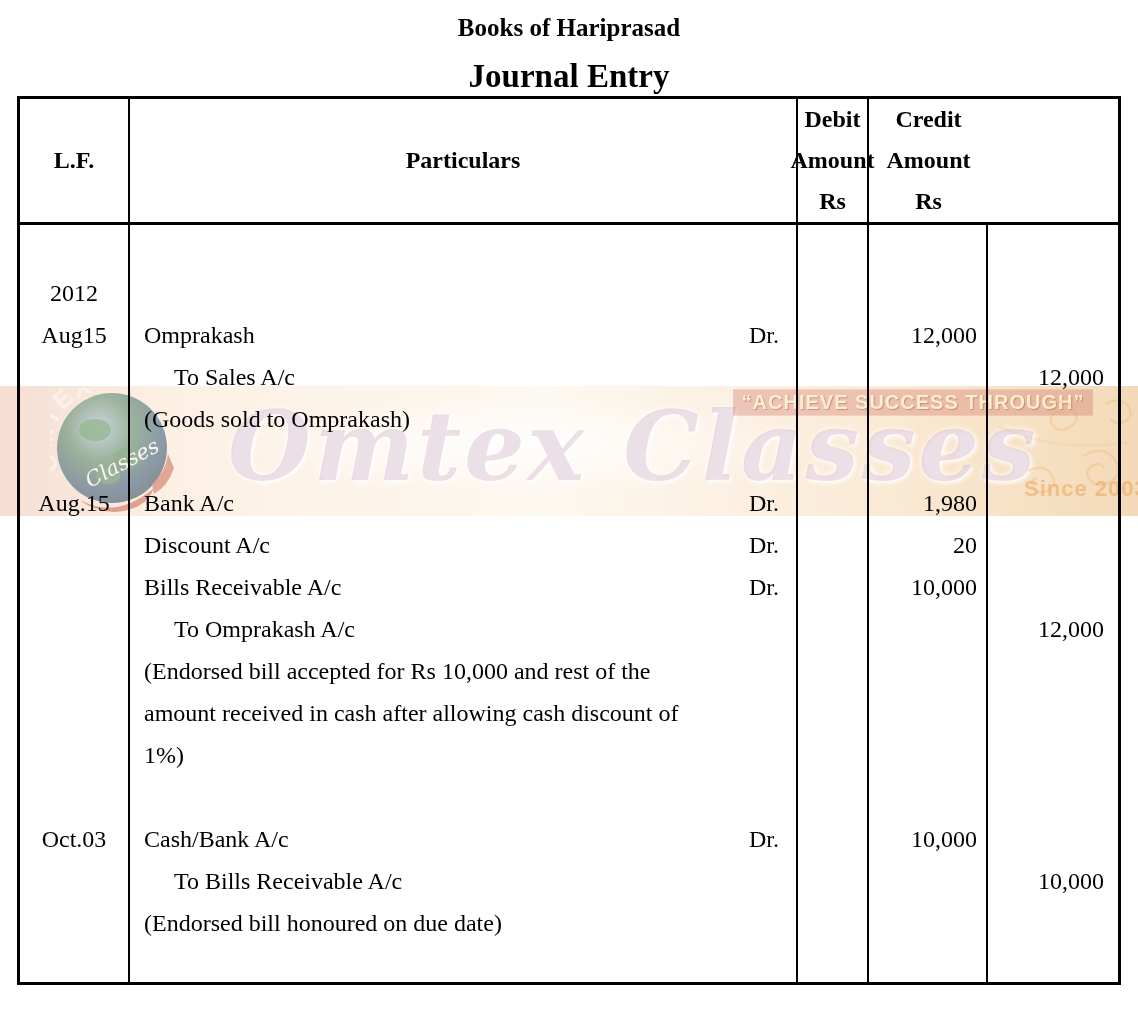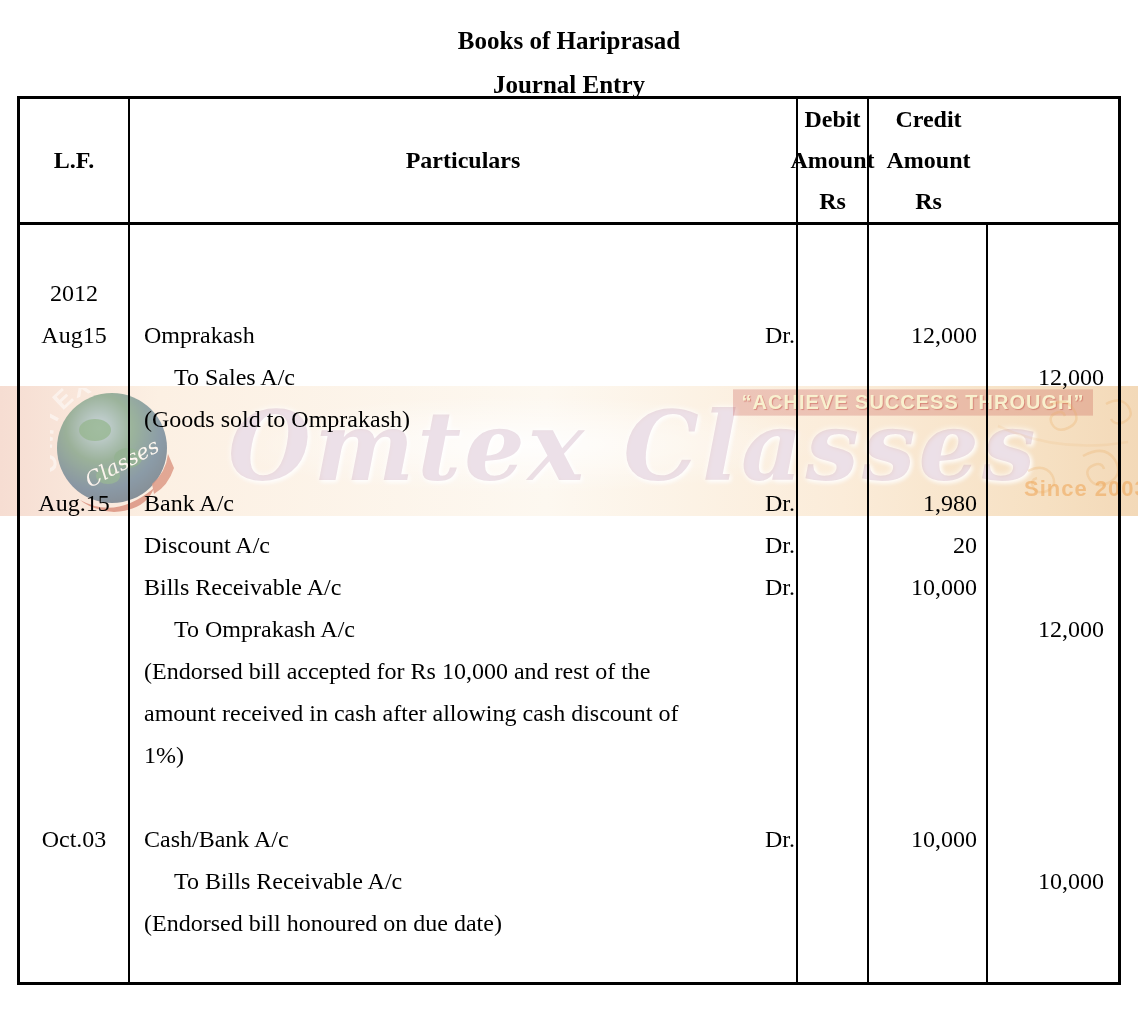--- a/index.html
+++ b/index.html
@@ -3,22 +3,22 @@
 <meta charset="utf-8">
 <style>
   html,body{margin:0;padding:0;}
   body{
     width:1138px;height:1012px;position:relative;background:#ffffff;
     font-family:"Liberation Serif","DejaVu Serif",serif;color:#000;
     overflow:hidden;
   }
   
   .titles{position:absolute;left:0;top:0;width:1138px;text-align:center;z-index:3;}
-  .title{margin-top:27px;font-size:25px;font-weight:bold;}
-  .subtitle{margin-top:16px;font-size:25px;font-weight:bold;}
+  .title{margin-top:14px;font-size:25px;font-weight:bold;}
+  .subtitle{margin-top:16px;font-size:33px;font-weight:bold;}
 
   
   .wm-band{
     position:absolute;left:0;top:386px;width:1138px;height:130px;z-index:1;
     background:
       radial-gradient(ellipse 420px 70px at 46% 45%, rgba(255,255,255,.85), rgba(255,255,255,0) 70%),
       linear-gradient(90deg,#f6ddd2 0%,#fcf0e3 14%,#fdf8f0 48%,#fbecd9 74%,#f6e0c2 92%,#f3d9b8 100%);
   }
   .wm-script{
     position:absolute;left:228px;top:-8px;height:130px;line-height:138px;
@@ -60,21 +60,21 @@
   .hrow{height:123px;border-bottom:3px solid #000;flex:none;}
   .hcell{
     display:flex;align-items:center;justify-content:center;
     font-weight:bold;text-align:center;white-space:pre-line;line-height:41px;
   }
   .tbody{flex:1;display:flex;flex-direction:column;}
   .sp-top{height:47px;flex:none;}
   .sp-bottom{flex:1;}
   .ln{height:42px;line-height:42px;flex:none;}
   .cell-date{text-align:center;}
-  .cell-part{display:flex;justify-content:space-between;padding:0 1px 0 14px;white-space:nowrap;overflow:hidden;}
+  .cell-part{display:flex;justify-content:space-between;padding:0 17px 0 14px;white-space:nowrap;overflow:hidden;}
   .cell-part.ind{padding-left:44px;}
   .cell-debit{text-align:right;padding-right:9px;}
   .cell-credit{text-align:right;padding-right:14px;}
 </style>
 </head>
 <body>
 
 <div class="wm-band">
   <svg class="wm-logo" width="128" height="128" viewBox="0 0 128 128">
     <defs>

